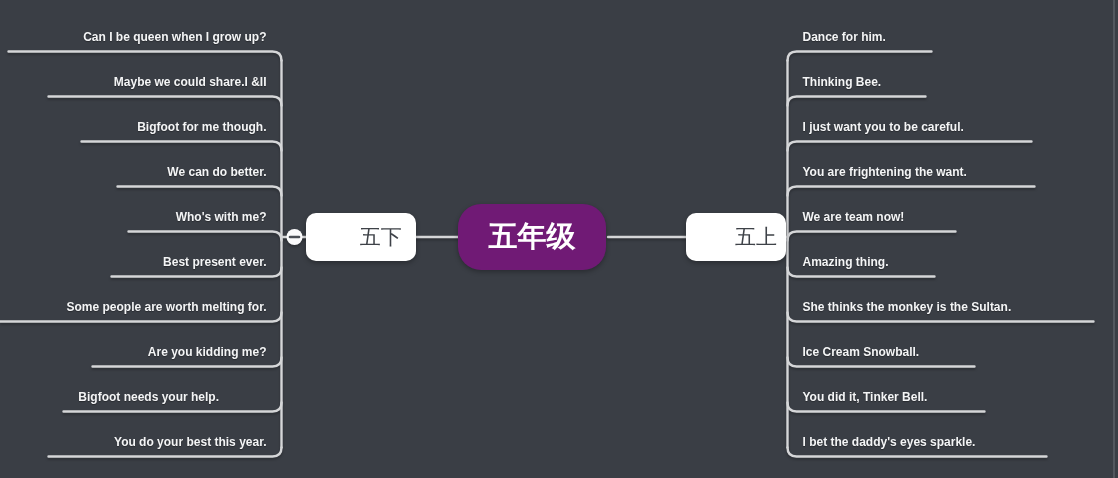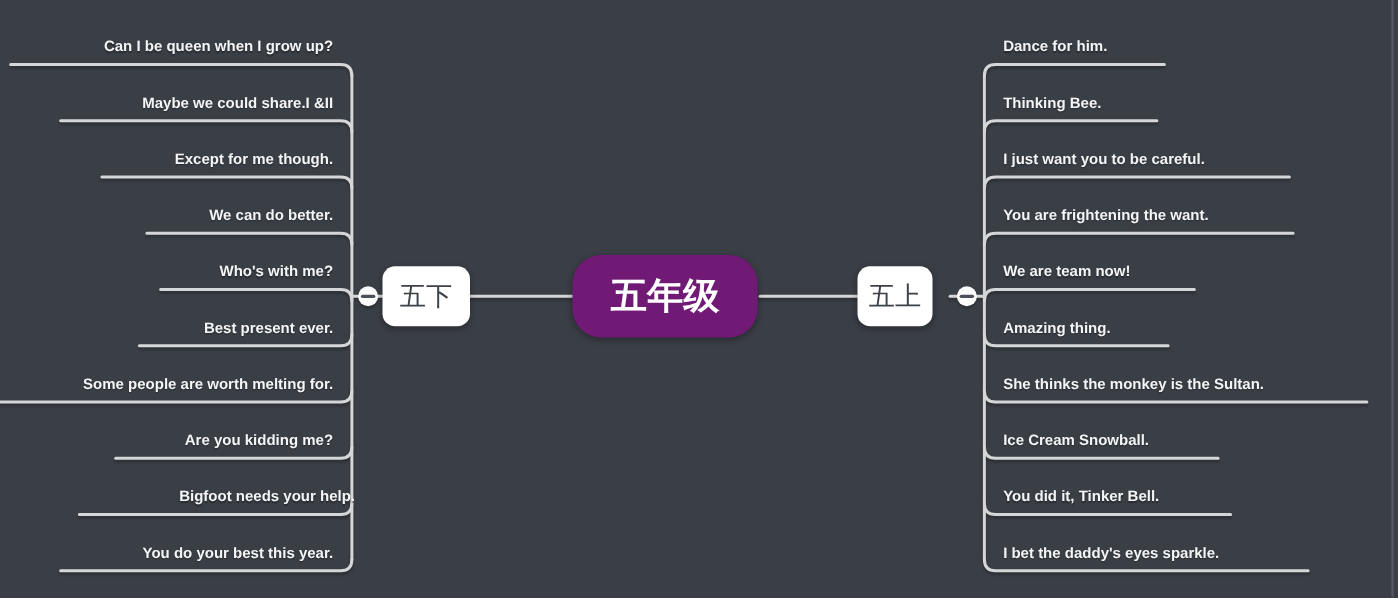--- a/index.html
+++ b/index.html
@@ -38,21 +38,21 @@
   
   .node {
     position: absolute; z-index: 3;
     display: flex; align-items: center; justify-content: center;
     border-radius: 10px;
     box-shadow: 0 2px 5px rgba(0,0,0,0.30);
     cursor: default;
   }
   .node.white {
     background: #ffffff; color: #3e4248;
-    font-size: 21px; font-weight: 400;
+    font-size: 21px; font-weight: 400; padding-left: 40px;
   }
   .node.central {
     background: #4b9bf9; color: #ffffff;
     font-size: 29px; font-weight: 700;
     border-radius: 12px;
   }
   .edge-line {
     position: absolute; z-index: 4;
     top: 0; height: 478px; width: 2px;
     background: #53575e;
@@ -110,27 +110,27 @@
     <span>五年级</span>
   </div>
 
   <div class="node white" id="node-right" style="left:686px; top:213px; width:60px; height:47.5px;">
     <span>五上</span>
   </div>
 
   <div class="edge-line" style="left:1113px;"></div>
 <div class="topic-label left" style="top: 27.5px; right: 836.5px;">Can I be queen when I grow up?</div>
     <div class="topic-label left" style="top: 72.5px; right: 836.5px;">Maybe we could share.I &amp;II</div>
-    <div class="topic-label left" style="top: 117.5px; right: 836.5px;">Except for me though.</div>
+    <div class="topic-label left" style="top: 117.5px; right: 836.5px;">Bigfoot for me though.</div>
     <div class="topic-label left" style="top: 162.5px; right: 836.5px;">We can do better.</div>
     <div class="topic-label left" style="top: 207.5px; right: 836.5px;">Who's with me?</div>
     <div class="topic-label left" style="top: 252.5px; right: 836.5px;">Best present ever.</div>
     <div class="topic-label left" style="top: 297.5px; right: 836.5px;">Some people are worth melting for.</div>
     <div class="topic-label left" style="top: 342.5px; right: 836.5px;">Are you kidding me?</div>
-    <div class="topic-label left" style="top: 387.5px; right: 819px;">Bigfoot needs your help.</div>
+    <div class="topic-label left" style="top: 387.5px; right: 884px;">Bigfoot needs your help.</div>
     <div class="topic-label left" style="top: 432.5px; right: 836.5px;">You do your best this year.</div>
     <div class="topic-label right" style="top: 27.5px; left: 787.5px;">Dance for him.</div>
     <div class="topic-label right" style="top: 72.5px; left: 787.5px;">Thinking Bee.</div>
     <div class="topic-label right" style="top: 117.5px; left: 787.5px;">I just want you to be careful.</div>
     <div class="topic-label right" style="top: 162.5px; left: 787.5px;">You are frightening the want.</div>
     <div class="topic-label right" style="top: 207.5px; left: 787.5px;">We are team now!</div>
     <div class="topic-label right" style="top: 252.5px; left: 787.5px;">Amazing thing.</div>
     <div class="topic-label right" style="top: 297.5px; left: 787.5px;">She thinks the monkey is the Sultan.</div>
     <div class="topic-label right" style="top: 342.5px; left: 787.5px;">Ice Cream Snowball.</div>
     <div class="topic-label right" style="top: 387.5px; left: 787.5px;">You did it, Tinker Bell.</div>

